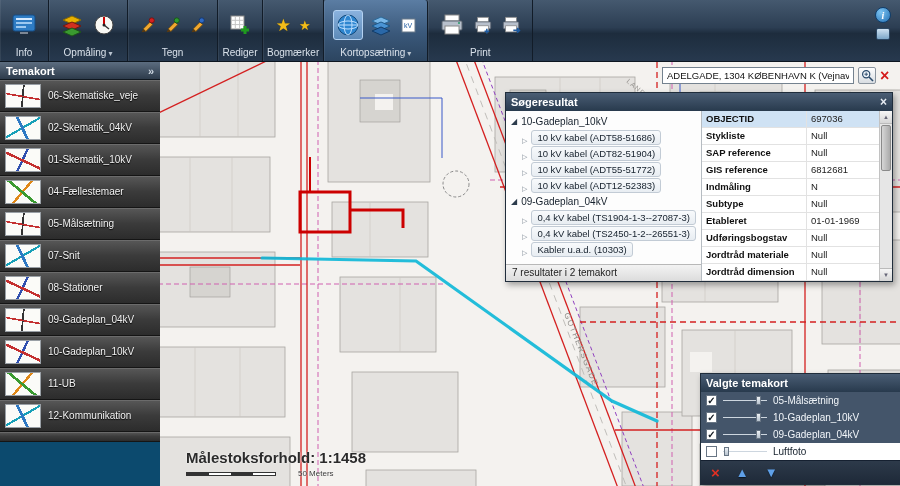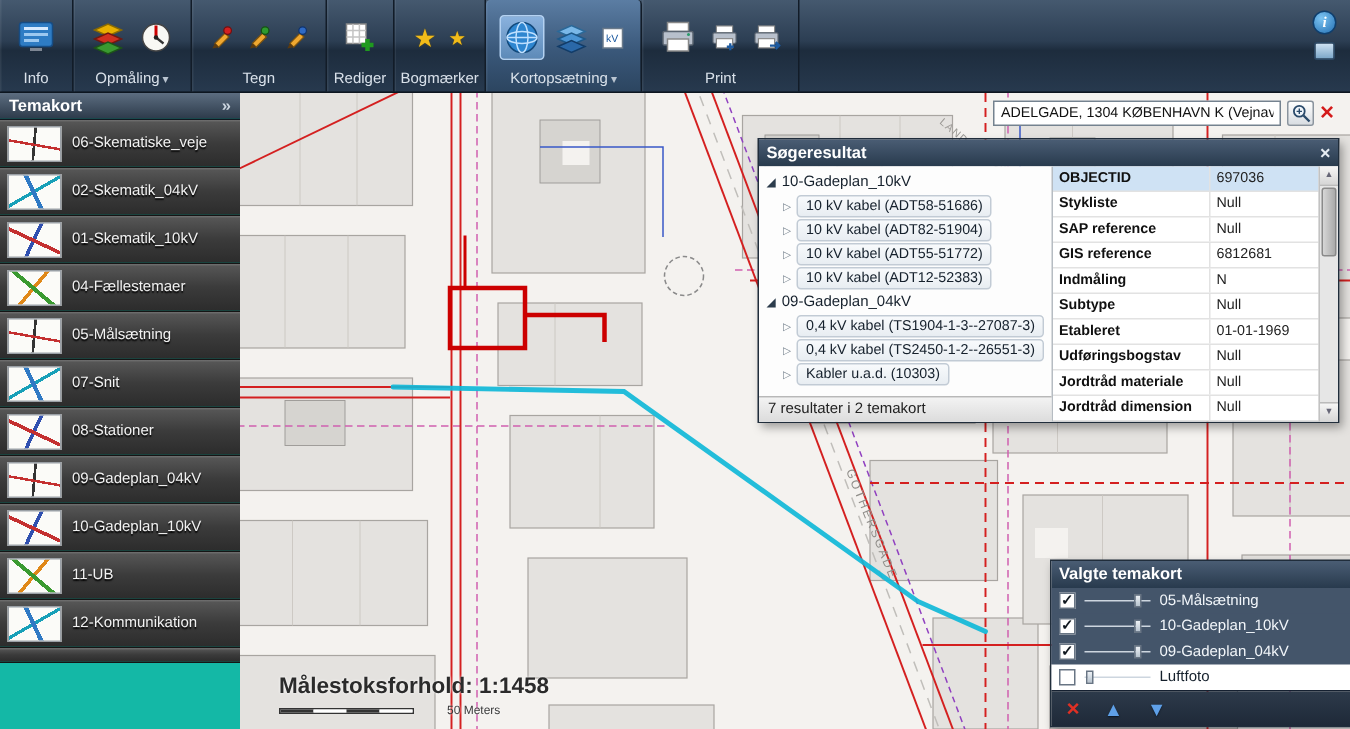--- a/index.html
+++ b/index.html
@@ -26,21 +26,21 @@
     display:flex; align-items:center; justify-content:center; cursor:pointer; }
   .mini-ic { width:14px; height:12px; border-radius:2px; background:linear-gradient(#cfe2f2,#7ba6c8);
     border:1px solid #2c4864; cursor:pointer; }
   .star { color:#f2bc1a; text-shadow:0 0 1px #7a5c00; font-size:17px; line-height:17px; }
   .star.small { font-size:13px; line-height:13px; }
 
   
   .main { display:flex; height:424px; }
 
   
-  .sidebar { width:160px; background:#14b8a6; display:flex; flex-direction:column; flex-shrink:0; }
+  .sidebar { width:160px; background:#0c4a6e; display:flex; flex-direction:column; flex-shrink:0; }
   .sb-head { height:18px; background:linear-gradient(#5c6d80,#2d3b4b); border-bottom:1px solid #101820;
     display:flex; align-items:center; justify-content:space-between; padding:0 6px;
     font-size:11px; font-weight:bold; color:#fff; }
   .sb-head .coll { font-size:11px; color:#ccd6e0; cursor:pointer; }
   .sb-item { height:32px; flex-shrink:0; display:flex; align-items:center; gap:7px; padding:0 5px;
     background:linear-gradient(180deg,#585858,#3b3b3b 50%,#2c2c2c);
     border-bottom:1px solid #151515; box-shadow:inset 0 1px 0 rgba(255,255,255,.12); cursor:pointer; }
   .sb-item.partial { height:10px; }
   .thumb { width:36px; height:24px; background:#fbfbf8; border:1px solid #9aa0a6; flex-shrink:0; }
   .t-a { background-image:linear-gradient(25deg,transparent 45%,#c43030 45%,#c43030 52%,transparent 52%),linear-gradient(115deg,transparent 46%,#3050b0 46%,#3050b0 52%,transparent 52%); }
@@ -68,21 +68,21 @@
     justify-content:space-between; padding:0 5px; font-size:11px; font-weight:bold; color:#fff; }
   .p-close { color:#e7edf3; font-size:12px; font-weight:bold; cursor:pointer; line-height:12px; }
 
   
   .sr { left:345px; top:30px; width:388px; }
   .sr-body { display:flex; height:170px; background:#fff; }
   .sr-left { width:196px; border-right:1px solid #b6bcc2; display:flex; flex-direction:column; background:#fdfdfd; }
   .tree { flex:1; padding:3px 4px; overflow:hidden; }
   .tg { display:flex; align-items:center; gap:4px; font-size:10px; color:#15202c; padding:2px 1px; cursor:pointer; }
   .tg .arr { font-size:8px; color:#2c3c4c; }
-  .ti { display:flex; align-items:center; gap:4px; margin:1px 4px 1px 12px; cursor:pointer; }
+  .ti { display:flex; align-items:flex-end; gap:4px; margin:1px 4px 1px 12px; cursor:pointer; }
   .ti .arr { font-size:7px; color:#76828e; }
   .ti .box { background:linear-gradient(#f8fafc,#e8edf2); border:1px solid #c2cbd5; border-radius:3px;
     padding:1px 5px; font-size:9.5px; color:#15202c; white-space:nowrap; }
   .sr-foot { height:17px; background:linear-gradient(#f3f3f3,#dcdcdc); border-top:1px solid #b8b8b8;
     font-size:10px; color:#222; padding:2px 6px; }
   .attr { flex:1; display:flex; }
   .attr-rows { flex:1; }
   .arow { display:flex; height:17px; border-bottom:1px solid #e2e2e2; font-size:9.5px; cursor:default; }
   .arow.hl { background:#cfe2f4; }
   .arow .k { width:105px; padding:2px 4px; border-right:1px solid #e2e2e2; font-weight:bold; color:#101010;

